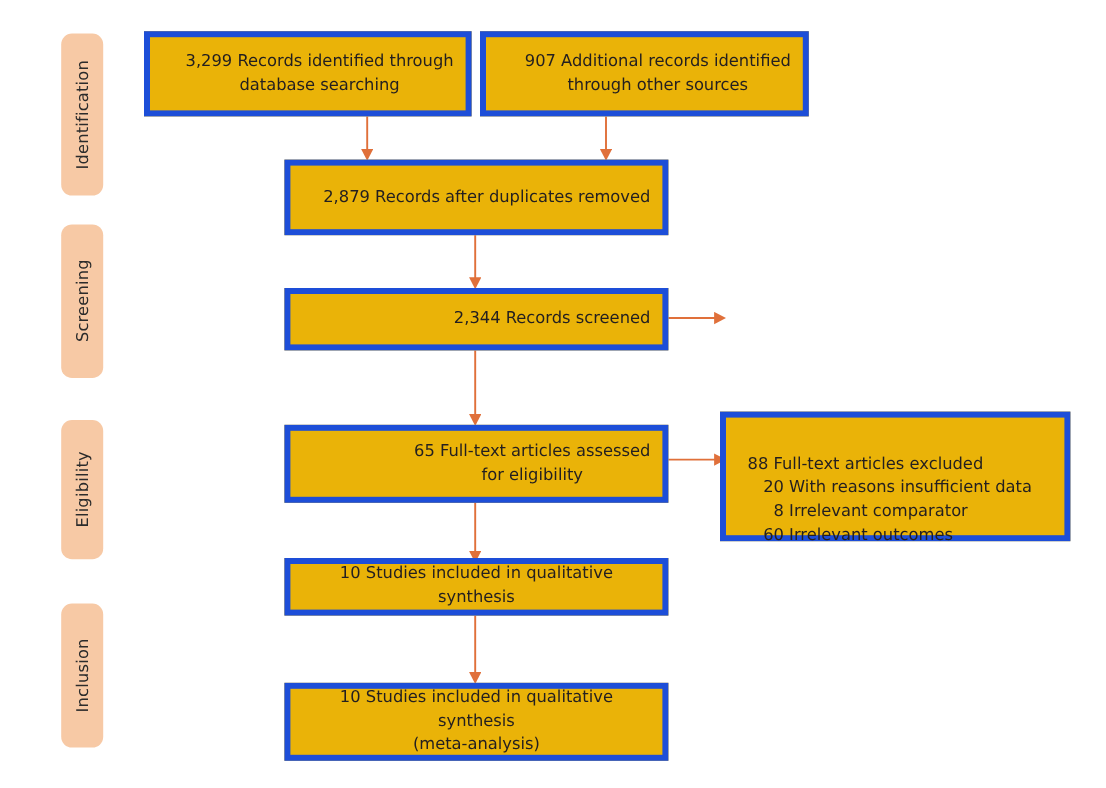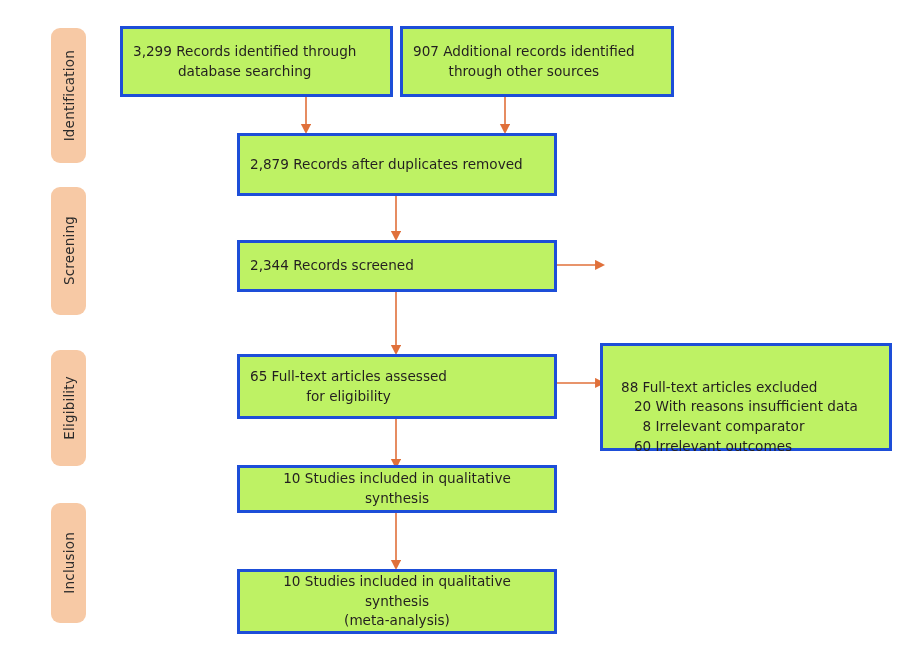--- a/index.html
+++ b/index.html
@@ -38,26 +38,26 @@
     font-size: 13.5px;
     color: #2b2b2b;
     letter-spacing: 0.2px;
     white-space: nowrap;
     font-family: "DejaVu Sans", "Liberation Sans", sans-serif;
   }
 
   
   .flow-box {
     position: absolute;
-    background: #bef264;
-    border: 3px solid #1d4ed8;
+    background: #eab308;
+    border: 5px solid #1d4ed8;
     box-sizing: border-box;
     display: flex;
     align-items: center;
-    justify-content: flex-start;
+    justify-content: flex-end;
   }
   .flow-box .box-text {
     font-size: 13.6px;
     line-height: 1.45;
     color: #231f20;
     text-align: center;
     padding: 0 10px;
     white-space: pre-line;
   }
   .flow-box.align-left .box-text {

